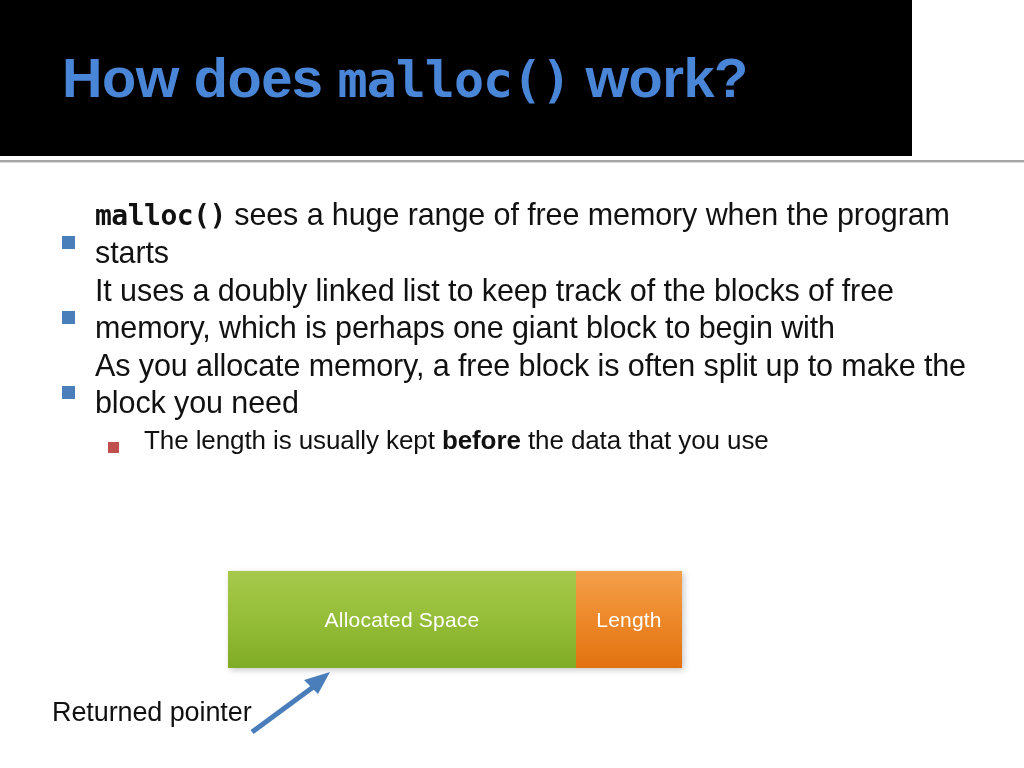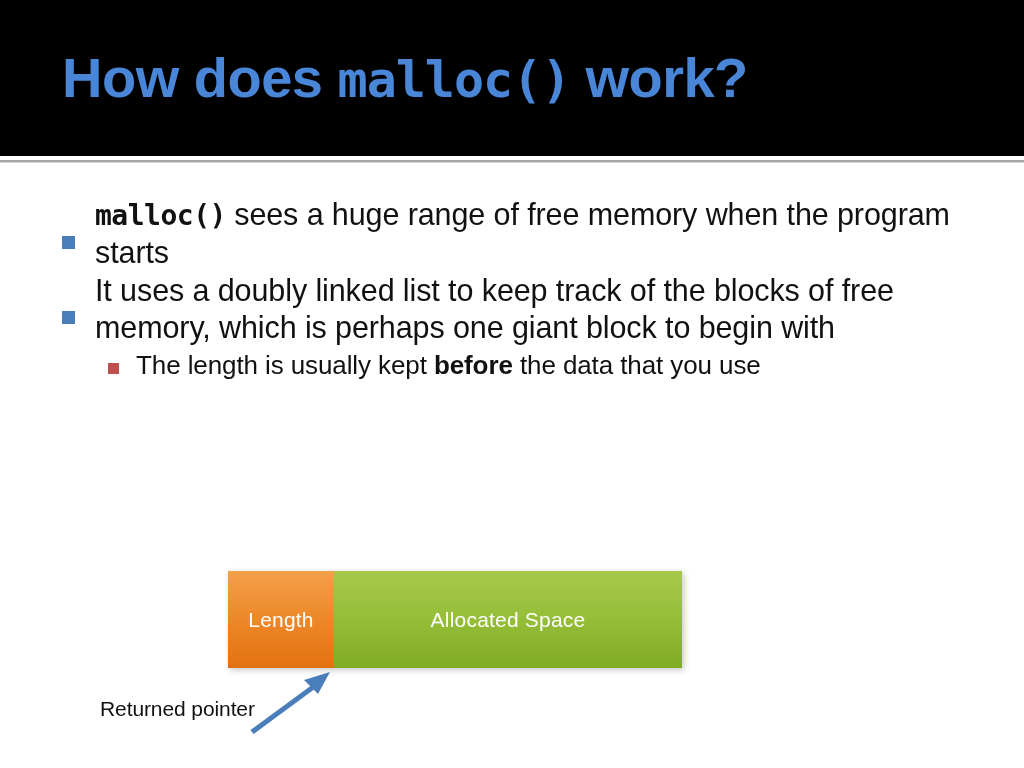--- a/index.html
+++ b/index.html
@@ -13,21 +13,21 @@
     font-family: "Liberation Sans", sans-serif;
     overflow: hidden;
     position: relative;
   }
 
   
   .slide-header {
     position: absolute;
     left: 0;
     top: 0;
-    width: 1024px;
+    width: 912px;
     height: 156px;
     background: #000000;
   }
   .slide-title {
     position: absolute;
     left: 62px;
     top: 48px;
     color: #4a86d8;
     font-size: 56px;
     font-weight: bold;
@@ -87,22 +87,23 @@
   }
   .bullet-text .mono-b {
     font-family: "DejaVu Sans Mono", "Liberation Mono", monospace;
     font-weight: bold;
     font-size: 28px;
     letter-spacing: -0.5px;
   }
 
   .subbullet {
     display: flex;
-    align-items: flex-start;
+    align-items: center;
     margin: 3px 0 0 46px;
+    gap: 8px;
   }
   .subbullet-marker {
     flex: 0 0 auto;
     width: 11px;
     height: 11px;
     background: #c0504d;
     margin-top: 14px;
     margin-right: 17px;
   }
   .subbullet-text {
@@ -145,25 +146,24 @@
     position: absolute;
     left: 230px;
     top: 660px;
     width: 120px;
     height: 90px;
   }
   .pointer-label {
     position: absolute;
     left: 52px;
     top: 697px;
-    font-size: 21px;
+    font-size: 27px;
     color: #111111;
     letter-spacing: -0.1px;
     white-space: nowrap;
-    margin-left: 48px;
   }
 </style>
 </head>
 <body>
 
 <div class="slide-header">
   <div class="slide-title"><span>How does </span><span class="mono">malloc()</span><span> work?</span></div>
 </div>
 <div class="header-rule"></div>
 <div class="header-rule-soft"></div>
@@ -173,35 +173,39 @@
   <div class="bullet">
     <span class="bullet-marker"></span>
     <div class="bullet-text"><span class="mono-b">malloc()</span><span> sees a huge range of free memory when the program starts</span></div>
   </div>
 
   <div class="bullet">
     <span class="bullet-marker"></span>
     <div class="bullet-text">It uses a doubly linked list to keep track of the blocks of free memory, which is perhaps one giant block to begin with</div>
   </div>
 
+  <div class="bullet">
+    <span class="bullet-marker"></span>
+    <div class="bullet-text">As you allocate memory, a free block is often split up to make the block you need</div>
+  </div>
 
 
   <div class="subbullet">
     <span class="subbullet-marker"></span>
     <div class="subbullet-text"><span>The length is usually kept </span><b>before</b><span> the data that you use</span></div>
   </div>
 
 </div>
 
 <div class="diagram">
+  <div class="block block-allocated">
+    <span>Allocated Space</span>
+  </div>
   <div class="block block-length">
     <span>Length</span>
-  </div>
-  <div class="block block-allocated">
-    <span>Allocated Space</span>
   </div>
 </div>
 
 <svg class="pointer-arrow" viewBox="0 0 120 90">
   <line x1="22" y1="72" x2="90" y2="22" stroke="#4a7ebb" stroke-width="5" stroke-linecap="butt"></line>
   <polygon points="100,12 74,20 88,34" fill="#4a7ebb"></polygon>
 </svg>
 <div class="pointer-label">Returned pointer</div>
 
 </body></html>

